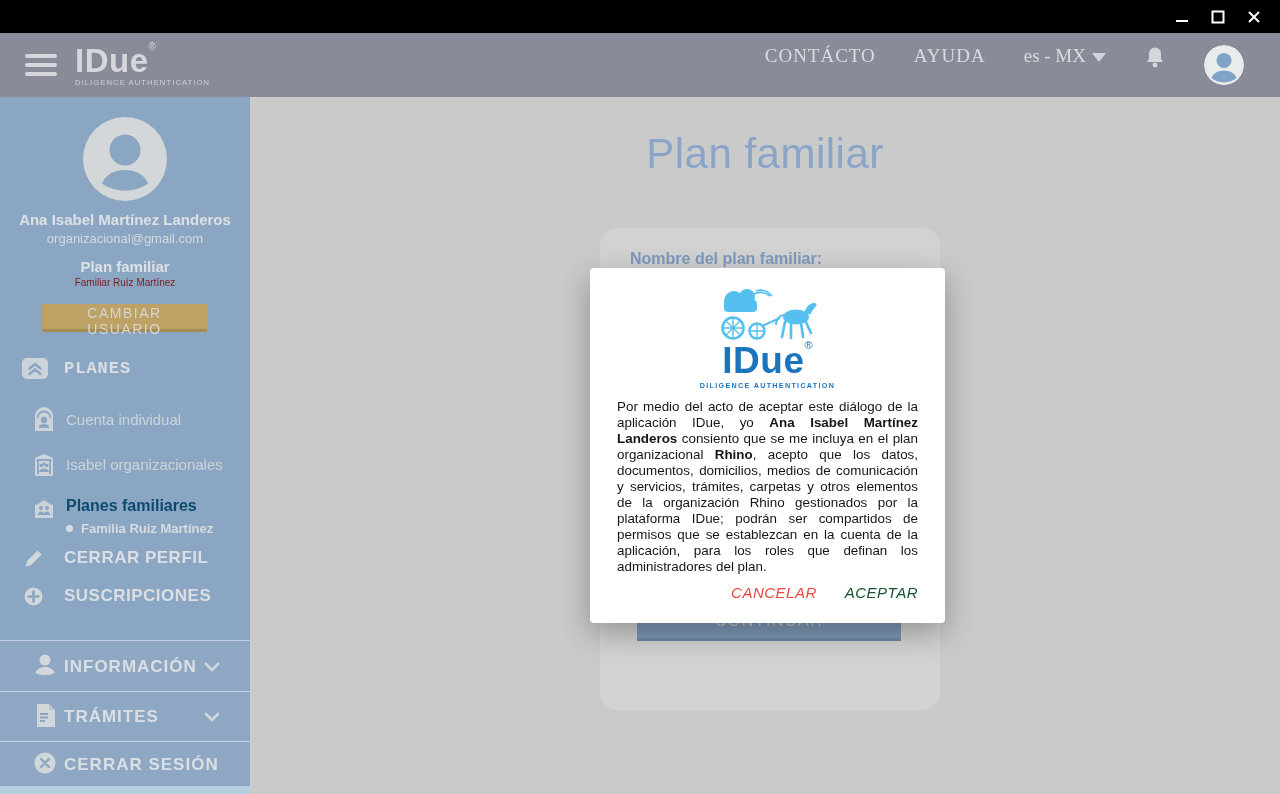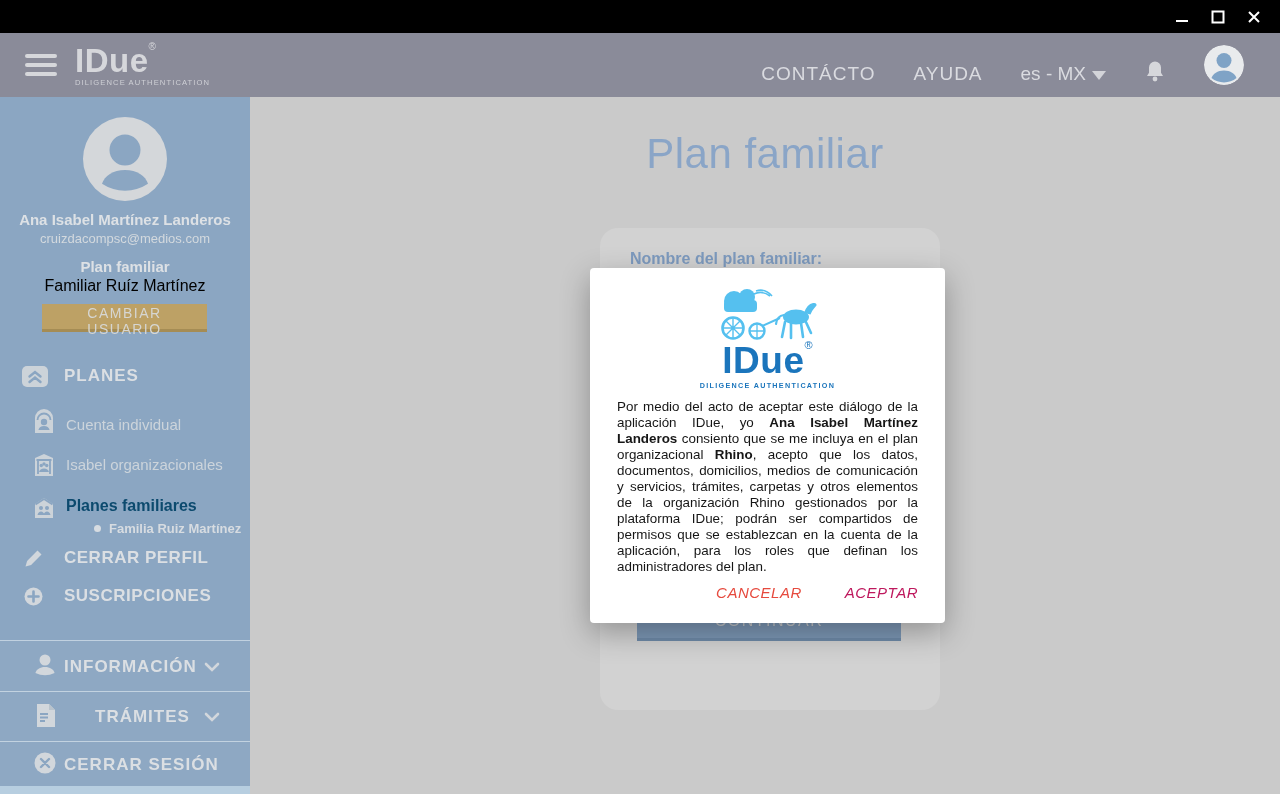--- a/index.html
+++ b/index.html
@@ -17,39 +17,39 @@
   .header{position:absolute;left:0;top:33px;width:1280px;height:64px;background:#8a8b99;
           display:flex;align-items:center;}
   .hamburger{margin-left:25px;width:32px;height:22px;background:none;border:none;padding:0;
              display:flex;flex-direction:column;justify-content:space-between;cursor:pointer;}
   .hamburger span{display:block;height:4px;border-radius:2px;background:#d6d7db;}
   .logo{margin-left:18px;color:#d6d7db;line-height:1;}
   .logo-row{display:flex;align-items:flex-start;}
   .logo-main{font-size:33px;font-weight:700;letter-spacing:0.5px;}
   .logo-reg{font-size:10px;margin-top:-2px;}
   .logo-sub{font-size:7.6px;letter-spacing:1.1px;color:#cfd0d6;margin-top:2px;}
-  .hnav{margin-left:auto;margin-right:36px;display:flex;align-items:flex-end;gap:38px;}
+  .hnav{margin-left:auto;margin-right:36px;display:flex;align-items:flex-start;gap:38px;font-family:Liberation Serif, serif;}
   .hnav a{color:#dadbe0;font-size:19px;letter-spacing:1px;text-decoration:none;cursor:pointer;}
   .lang{display:flex;align-items:center;gap:6px;color:#dadbe0;font-size:19px;cursor:pointer;}
   .caret{width:0;height:0;border-left:7px solid transparent;border-right:7px solid transparent;
          border-top:9px solid #d3d4d9;margin-top:2px;}
   .bellwrap{cursor:pointer;display:flex;align-items:center;}
   .avatar-h{width:40px;height:40px;border-radius:50%;overflow:hidden;cursor:pointer;}
 
   
   .sidebar{position:absolute;left:0;top:97px;width:250px;height:697px;background:#8ba6c2;}
   .sb-avatar{position:absolute;left:83px;top:20px;width:84px;height:84px;}
   .sb-name{position:absolute;left:0;top:114px;width:250px;text-align:center;
            font-size:15px;font-weight:700;color:#dde1e5;}
   .sb-email{position:absolute;left:0;top:134px;width:250px;text-align:center;
             font-size:13px;color:#d3d9de;}
   .sb-plantype{position:absolute;left:0;top:161px;width:250px;text-align:center;
                font-size:15px;font-weight:700;color:#dde1e5;}
   .sb-planname{position:absolute;left:0;top:180px;width:250px;text-align:center;
-               font-size:16px;color:#000000;}
+               font-size:10px;color:#7f1d1d;}
   .sb-changeuser{position:absolute;left:42px;top:207px;width:165px;height:28px;
                  background:#bda165;border:none;border-bottom:3px solid #a58c54;
                  color:#d6d6d2;font-size:14px;letter-spacing:1.5px;cursor:pointer;
                  font-family:"Liberation Sans",sans-serif;}
   .sb-row{position:absolute;left:0;width:250px;display:flex;align-items:center;cursor:pointer;}
   .sb-row .ic{position:absolute;display:flex;align-items:center;justify-content:center;}
   .lbl-big{font-size:17px;font-weight:700;letter-spacing:1px;color:#dbdfe3;}
   .lbl-mid{font-size:15px;color:#ccd4db;}
   .lbl-midb{font-size:16px;font-weight:700;color:#0c4a6e;}
   .lbl-sub{font-size:13px;font-weight:700;color:#d7dce1;display:flex;align-items:center;gap:8px;}
@@ -79,21 +79,21 @@
   .m-logo-row{display:flex;align-items:flex-start;line-height:1;}
   .m-logo-main{font-size:37px;font-weight:700;color:#1b75bc;letter-spacing:0.5px;}
   .m-logo-reg{font-size:11px;color:#1b75bc;margin-top:-2px;}
   .m-logo-sub{font-size:7.2px;letter-spacing:1.3px;color:#1b75bc;margin-top:2px;font-weight:700;}
   .m-body{position:absolute;left:27px;top:118px;width:301px;font-size:13.4px;line-height:16px;
           color:#161616;text-align:justify;}
   .m-actions{position:absolute;right:27px;bottom:22px;display:flex;gap:28px;align-items:center;}
   .m-btn{background:none;border:none;padding:0;font-size:15px;letter-spacing:0.5px;
          cursor:pointer;font-family:"Liberation Sans",sans-serif;font-style:italic;}
   .m-cancel{color:#e64a3e;}
-  .m-accept{color:#be185d;margin-left:15px;}
+  .m-accept{color:#14532d;}
 </style>
 </head>
 <body>
 
 <div class="stage">
 
   <div class="titlebar">
     <button class="win-btn">
       <svg width="14" height="14" viewBox="0 0 14 14">
           <line x1="1" y1="11" x2="13" y2="11" stroke="#fff" stroke-width="2"></line>
@@ -150,36 +150,36 @@
 
   <aside class="sidebar">
     <div class="sb-avatar">
       <svg width="84" height="84" viewBox="0 0 84 84">
         <circle cx="42" cy="42" r="42" fill="#d4d7da"></circle>
         <circle cx="42" cy="33" r="15.5" fill="#8ba6c2"></circle>
         <path d="M42 53c-12 0-20.5 5.8-23 13.8a42 42 0 0 0 46 0C62.5 58.8 54 53 42 53z" fill="#8ba6c2"></path>
       </svg>
     </div>
     <div class="sb-name">Ana Isabel Martínez Landeros</div>
-    <div class="sb-email">cruizdacompsc@medios.com</div>
+    <div class="sb-email">organizacional@gmail.com</div>
     <div class="sb-plantype">Plan familiar</div>
     <div class="sb-planname">Familiar Ruíz Martínez</div>
     <button class="sb-changeuser">CAMBIAR USUARIO</button>
 
-    <div class="sb-row" style="top:264px;height:30px;">
+    <div class="sb-row" style="top:256px;height:30px;font-family:Liberation Mono, monospace;">
       <span class="ic" style="left:22px;">
         <svg width="26" height="21" viewBox="0 0 26 21">
             <rect width="26" height="21" rx="5" fill="#ccd3d9"></rect>
             <path d="M7.5 10.5l5.5-4.5 5.5 4.5M7.5 16l5.5-4.5 5.5 4.5" stroke="#8ba6c2" stroke-width="2.4" fill="none" stroke-linecap="round"></path>
           </svg>
       </span>
       <span class="lbl-big" style="margin-left:64px;">PLANES</span>
     </div>
 
-    <div class="sb-row" style="top:308px;height:28px;align-items:flex-end;">
+    <div class="sb-row" style="top:308px;height:28px;">
       <span class="ic" style="left:33px;">
         <svg width="22" height="24" viewBox="0 0 22 24">
             <path d="M2 24V9a9 9 0 0 1 18 0v15z" fill="#ccd3d9"></path>
             <circle cx="11" cy="13" r="3.2" fill="#8ba6c2"></circle>
             <path d="M11 17c-3 0-5 1.6-5.6 4h11.2C16 18.6 14 17 11 17z" fill="#8ba6c2"></path>
             <path d="M4.5 11a6.5 6.5 0 0 1 13 0" stroke="#8ba6c2" stroke-width="1.8" fill="none"></path>
           </svg>
       </span>
       <span class="lbl-mid" style="margin-left:66px;">Cuenta individual</span>
     </div>
@@ -203,21 +203,21 @@
         <svg width="22" height="24" viewBox="0 0 22 24">
             <path d="M2 24V10l9-6 9 6v14z" fill="#ccd3d9"></path>
             <path d="M2.5 10.5L11 5l8.5 5.5" stroke="#8ba6c2" stroke-width="1.8" fill="none"></path>
             <circle cx="8" cy="14" r="2" fill="#8ba6c2"></circle>
             <circle cx="14" cy="14" r="2" fill="#8ba6c2"></circle>
             <path d="M4.5 21c.5-2.2 1.8-3.6 3.5-3.6S11 18.8 11.5 21zM10.5 21c.5-2.2 1.8-3.6 3.5-3.6s3 1.4 3.5 3.6z" fill="#8ba6c2"></path>
           </svg>
       </span>
       <span class="lbl-midb" style="margin-left:66px;">Planes familiares</span>
     </div>
-    <div class="sb-row" style="top:422px;height:18px;margin-left:28px;">
+    <div class="sb-row" style="top:422px;height:18px;">
       <span class="lbl-sub" style="margin-left:66px;">
         <span class="dot"></span>
         <span>Familia Ruiz Martínez</span>
       </span>
     </div>
 
     <div class="sb-row" style="top:447px;height:28px;">
       <span class="ic" style="left:24px;">
         <svg width="19" height="19" viewBox="0 0 19 19">
             <path d="M1.5 17.5l1.6-5.6L13.5 1.5l4 4L7.1 15.9z" fill="#d2d7dc"></path>
@@ -252,21 +252,21 @@
     </div>
 
     <div class="sect" style="top:594px;height:50px;">
       <span class="ic" style="position:absolute;left:36px;">
         <svg width="19" height="23" viewBox="0 0 19 23">
             <path d="M1 0h12l6 6v17H1z" fill="#d2d7dc"></path>
             <path d="M13 0v6h6" fill="#b9c3cc"></path>
             <path d="M4 10h8M4 13.5h8M4 17h5" stroke="#8ba6c2" stroke-width="1.8"></path>
           </svg>
       </span>
-      <span class="lbl-big" style="margin-left:95px;">TRÁMITES</span>
+      <span class="lbl-big" style="margin-left:64px;">TRÁMITES</span>
       <span class="chev">
         <svg width="16" height="10" viewBox="0 0 16 10">
             <path d="M2 2l6 6 6-6" stroke="#d2d7dc" stroke-width="2.6" fill="none" stroke-linecap="round"></path>
           </svg>
       </span>
     </div>
 
     <div class="sect" style="top:644px;height:45px;border-bottom:1px solid rgba(235,242,248,.55);">
       <span class="ic" style="position:absolute;left:34px;">
         <svg width="22" height="22" viewBox="0 0 22 22">

